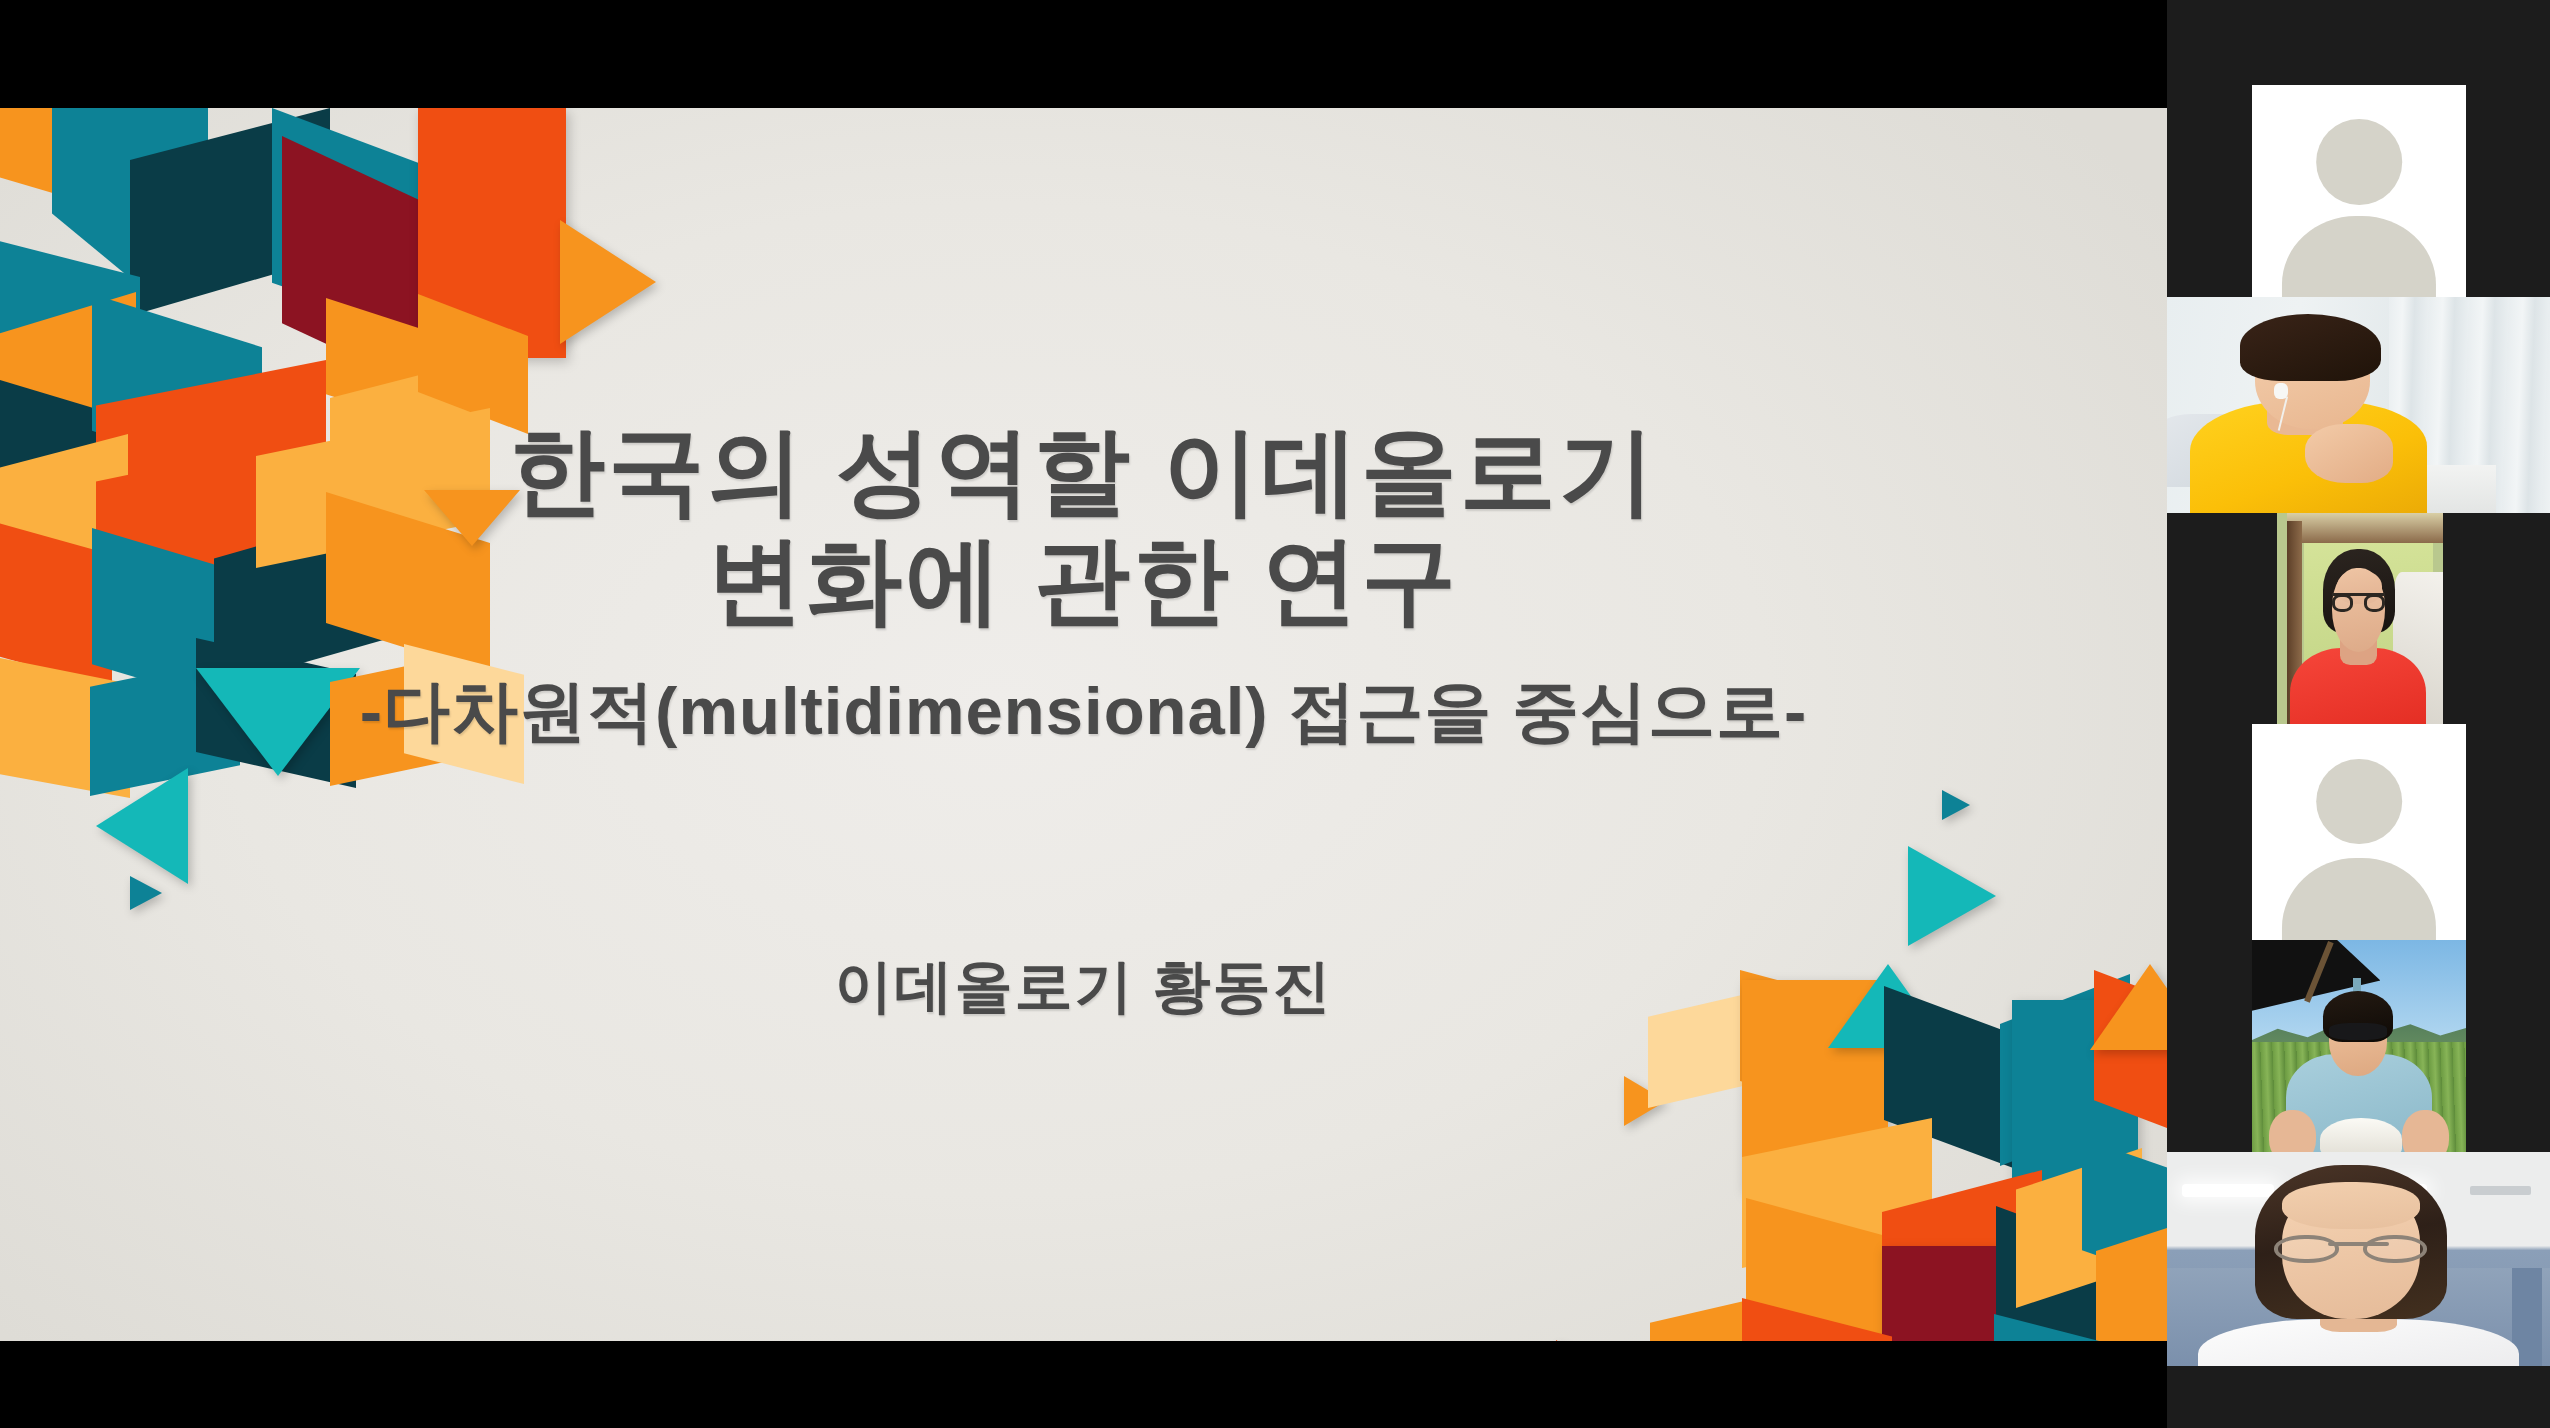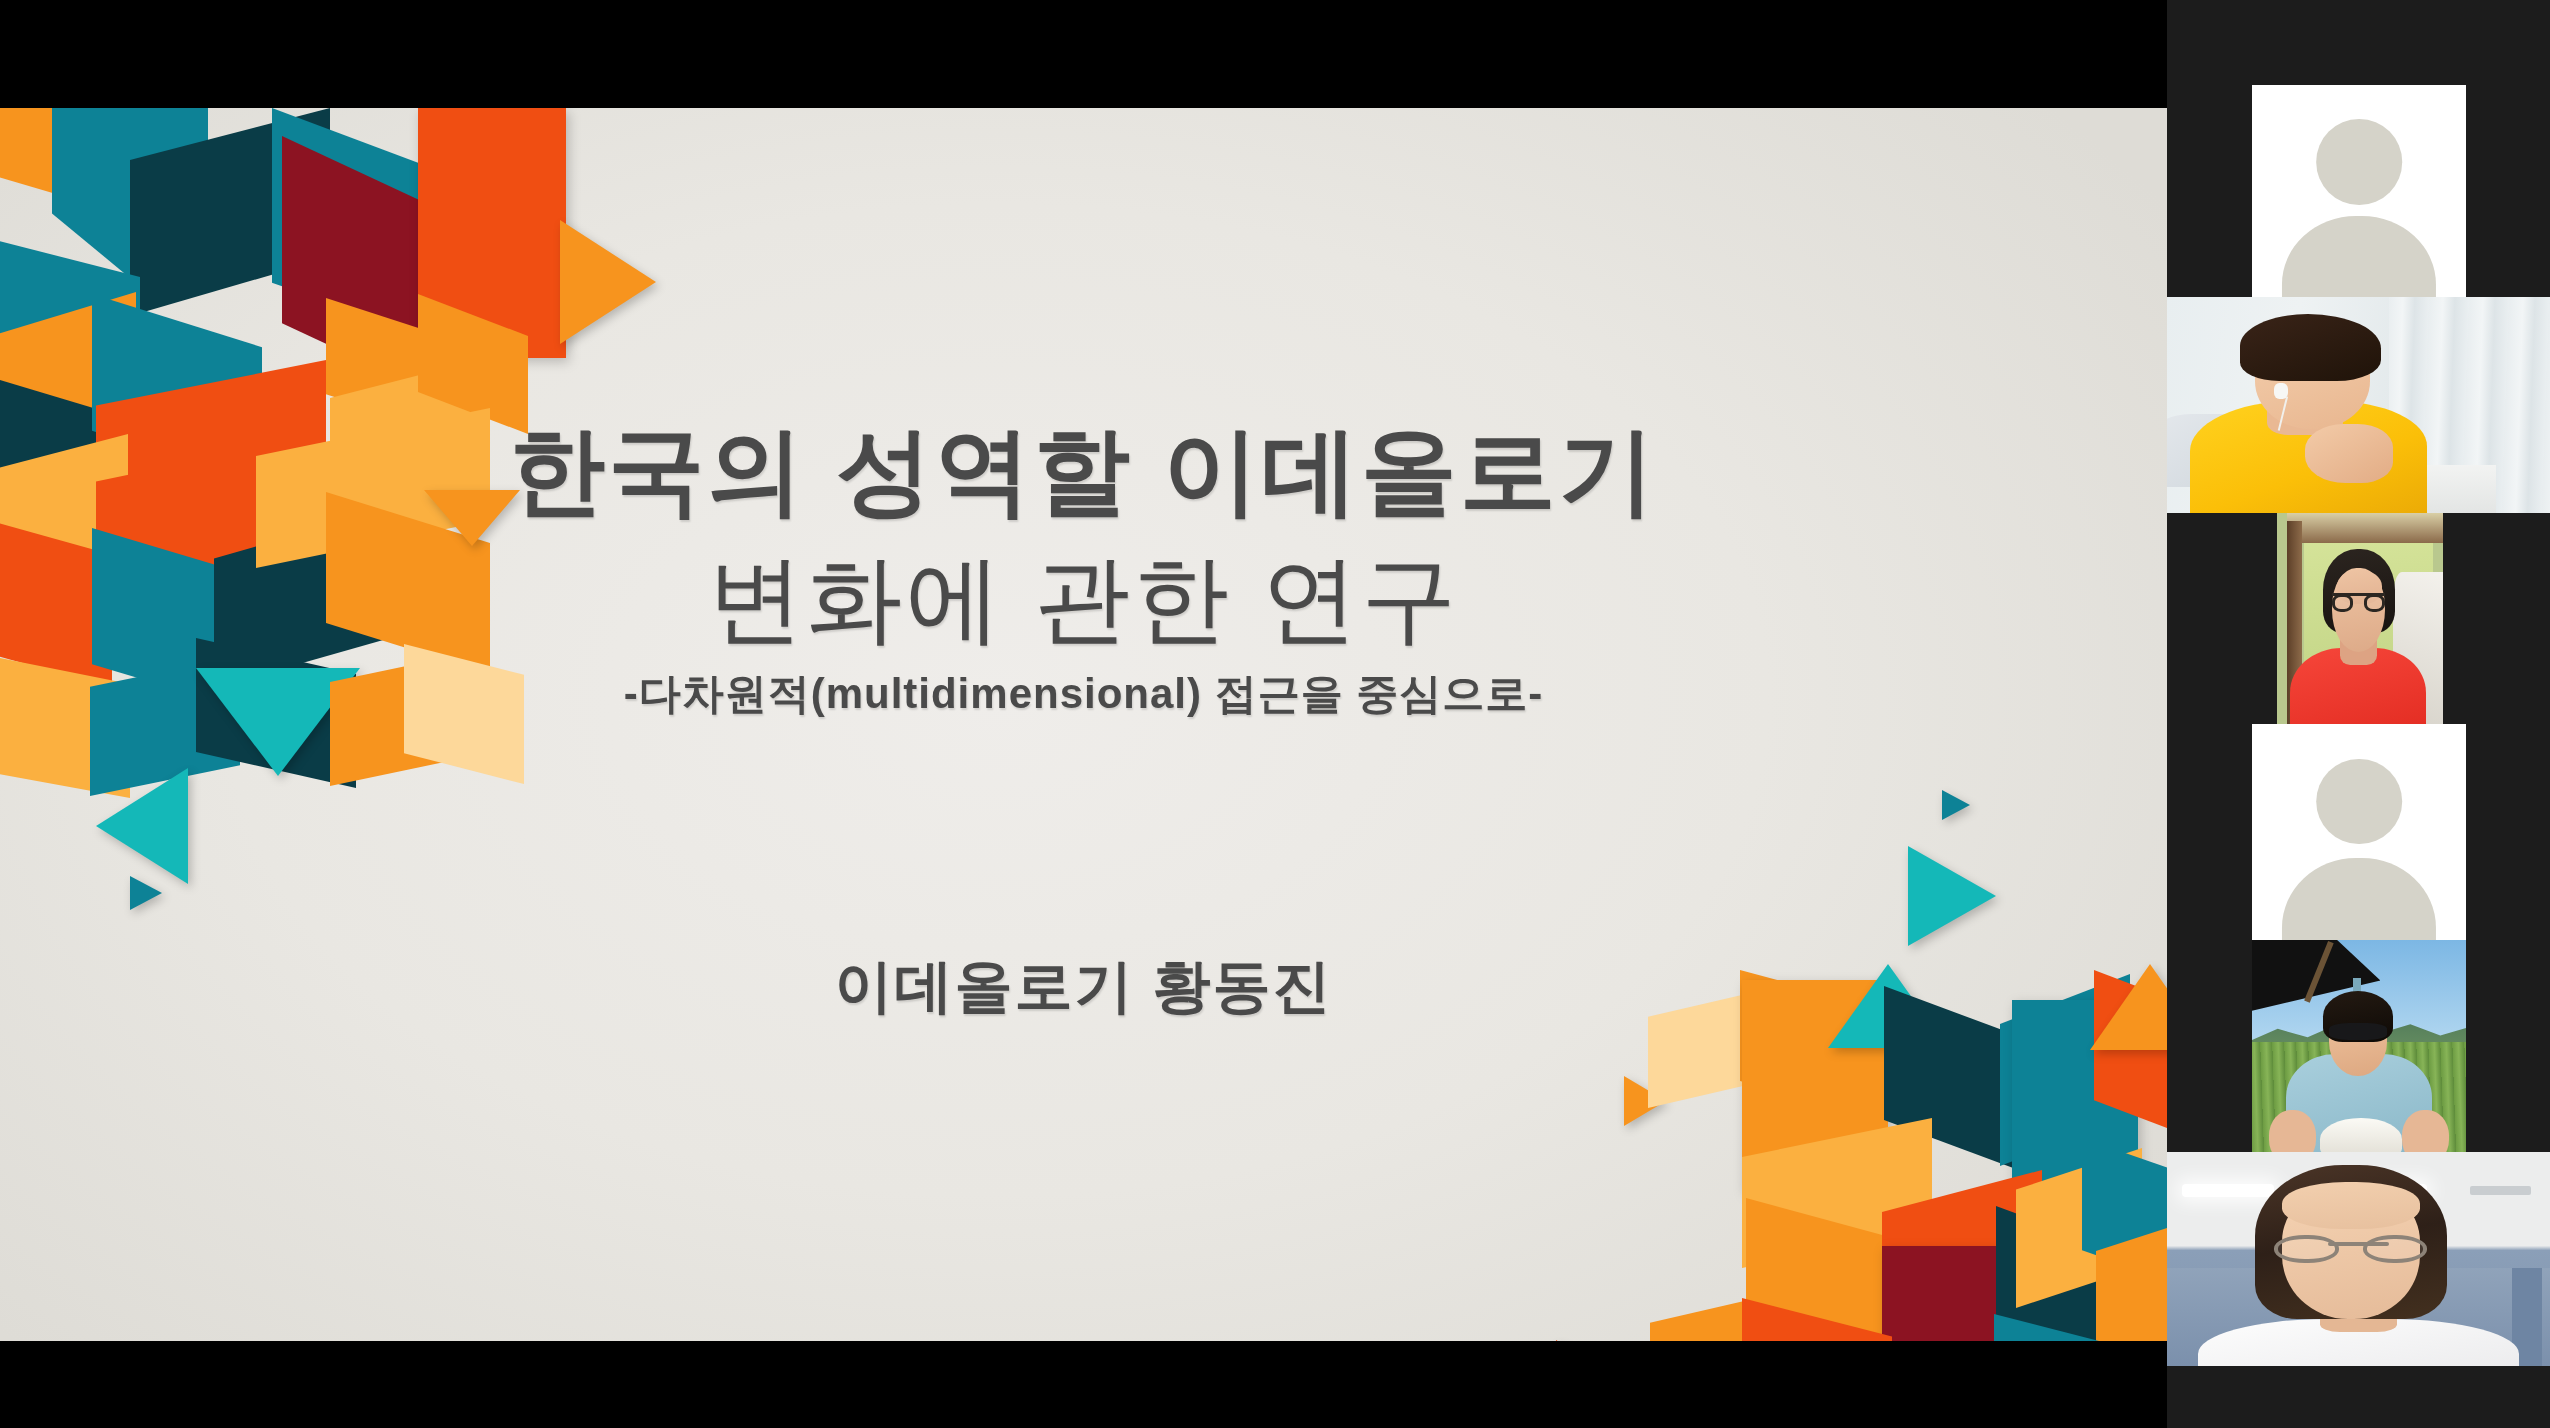--- a/index.html
+++ b/index.html
@@ -26,22 +26,22 @@
   .tri{ width:0; height:0; filter:drop-shadow(3px 4px 5px rgba(0,0,0,.22)); }
   .rh { filter:drop-shadow(3px 4px 6px rgba(0,0,0,.2)); }
 
   
   .slide-text-block{
     position:absolute; left:0; right:0; text-align:center;
     color:#4a4a4a; z-index:30;
     text-shadow:1px 2px 2px rgba(0,0,0,.13);
   }
   #title-l1{ top:300px; font-size:96px; font-weight:bold; letter-spacing:3px; }
-  #title-l2{ top:428px; font-size:96px; font-weight:normal; letter-spacing:3px; }
-  #subtitle { top:558px; font-size:42px; font-weight:bold; letter-spacing:1px; }
+  #title-l2{ top:409px; font-size:96px; font-weight:bold; letter-spacing:3px; }
+  #subtitle { top:558px; font-size:67px; font-weight:bold; letter-spacing:1px; }
   #presenter{ top:840px; font-size:58px; font-weight:bold; letter-spacing:2px; }
 
   
   #video-panel{
     position:absolute; left:2167px; top:0; width:383px; height:1428px;
     background:#1c1c1c; overflow:hidden;
   }
   .v-tile{ position:absolute; overflow:hidden; background:#1c1c1c; }
 
   

